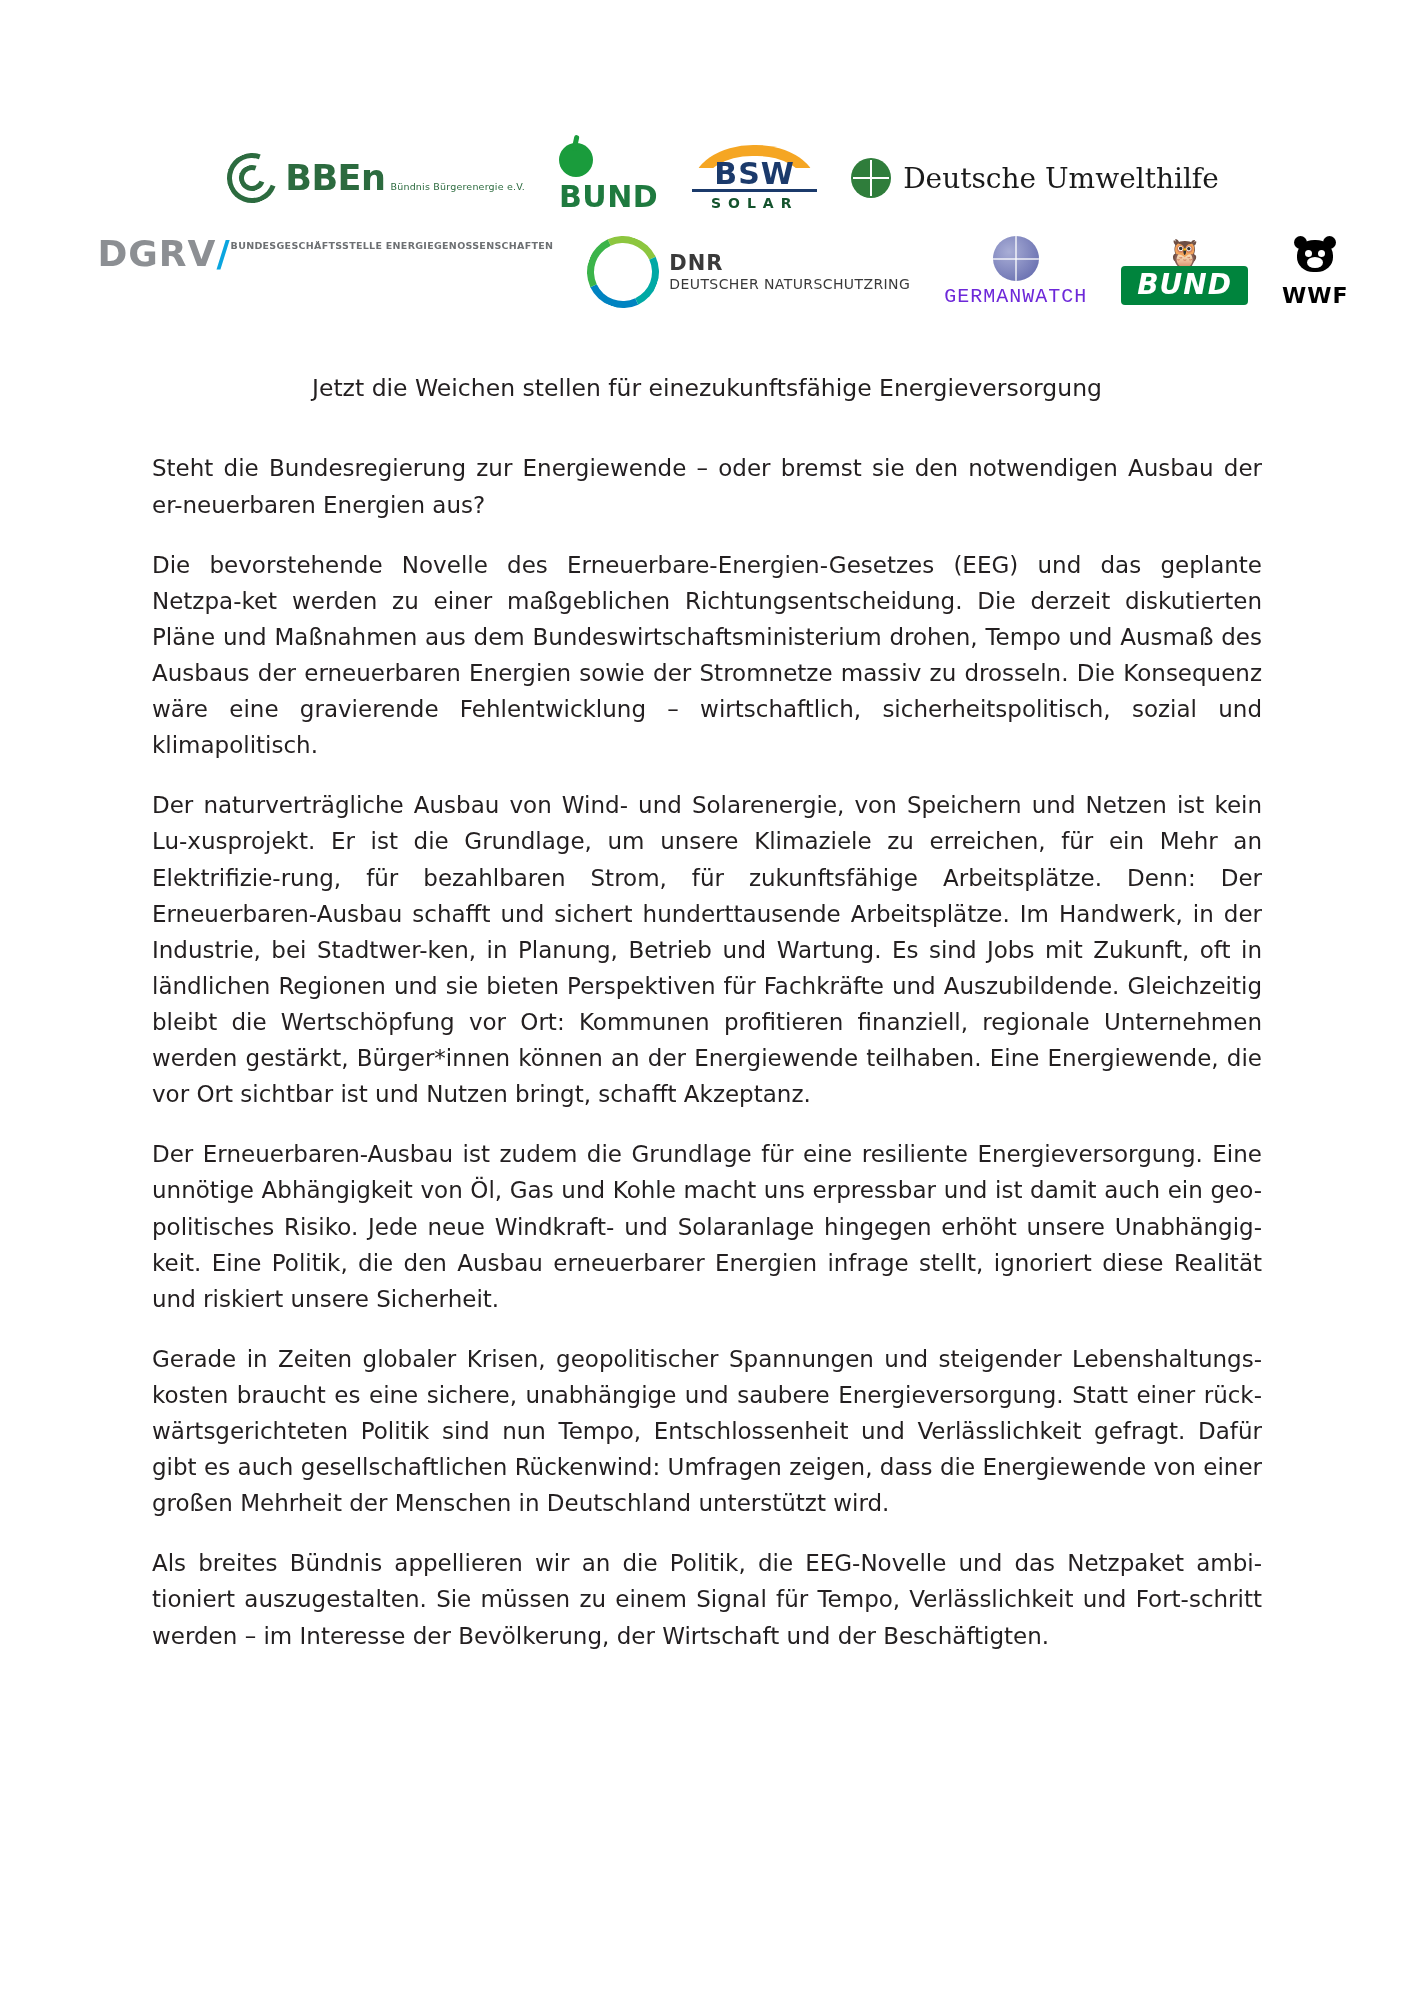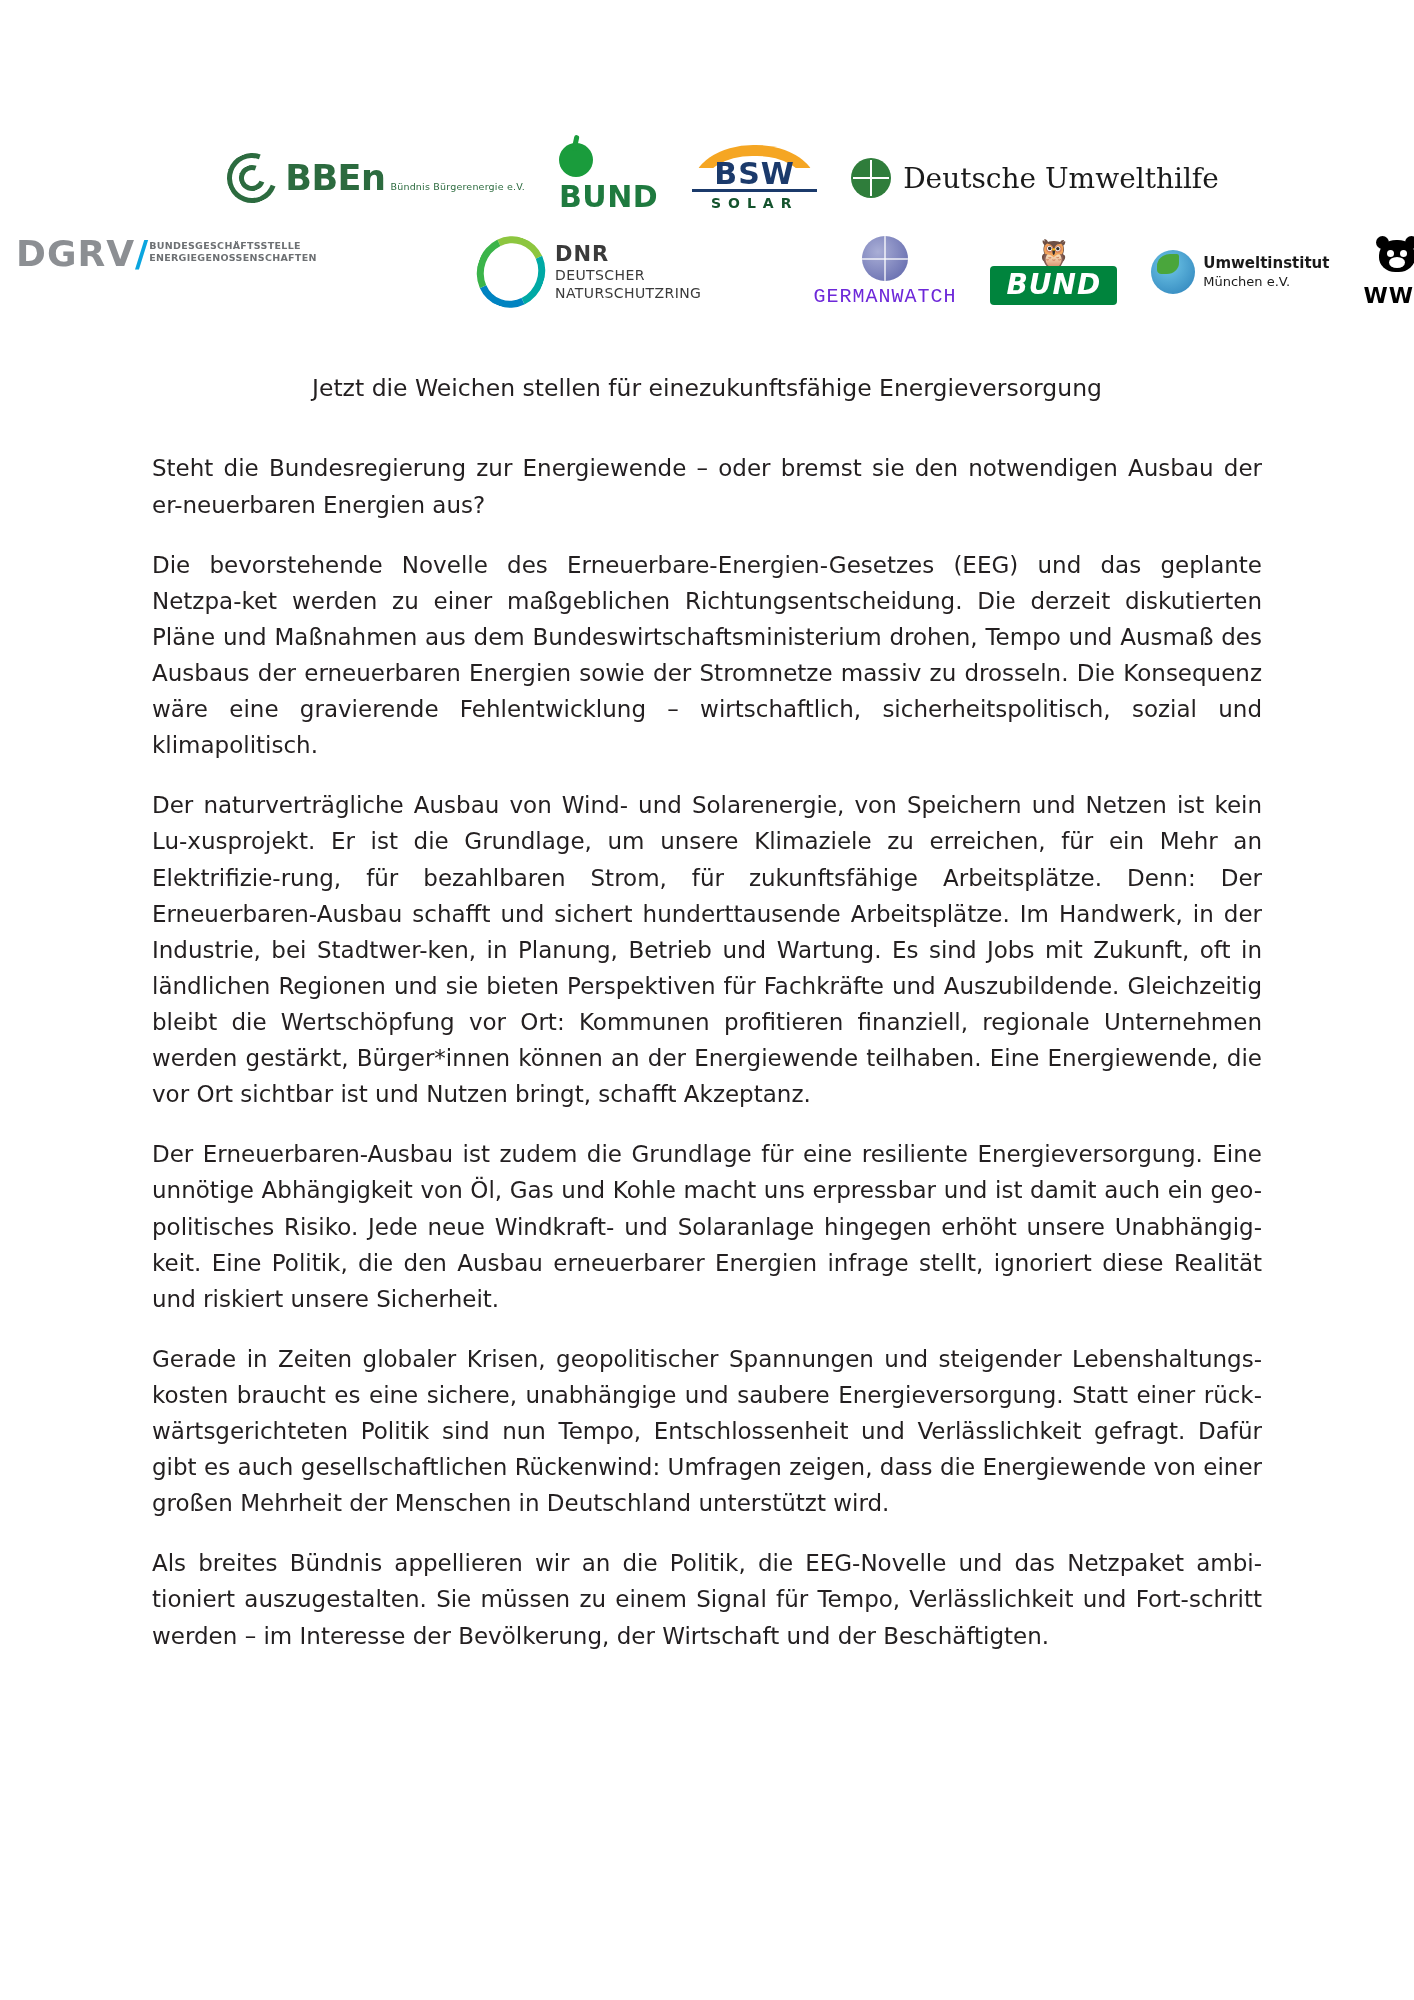--- a/index.html
+++ b/index.html
@@ -317,28 +317,20 @@
       <div class="logo gw">
         <span class="globe"></span>
         <span class="word">GERMANWATCH</span>
       </div>
 
       <div class="logo nabu">
         <span class="bird">🦉</span>
         <span class="badge">BUND</span>
       </div>
 
-      <div class="logo umwelt">
-        <span class="globe"></span>
-        <span class="txt">
-          <span class="t1">Umweltinstitut</span><br>
-          <span class="t2">München e.V.</span>
-          <span class="bar"></span>
-        </span>
-      </div>
 
       <div class="logo wwf">
         <span class="panda">
           <span class="ear-l"></span>
           <span class="ear-r"></span>
           <span class="head"></span>
           <span class="eye-l"></span>
           <span class="eye-r"></span>
           <span class="muzzle"></span>
         </span>

